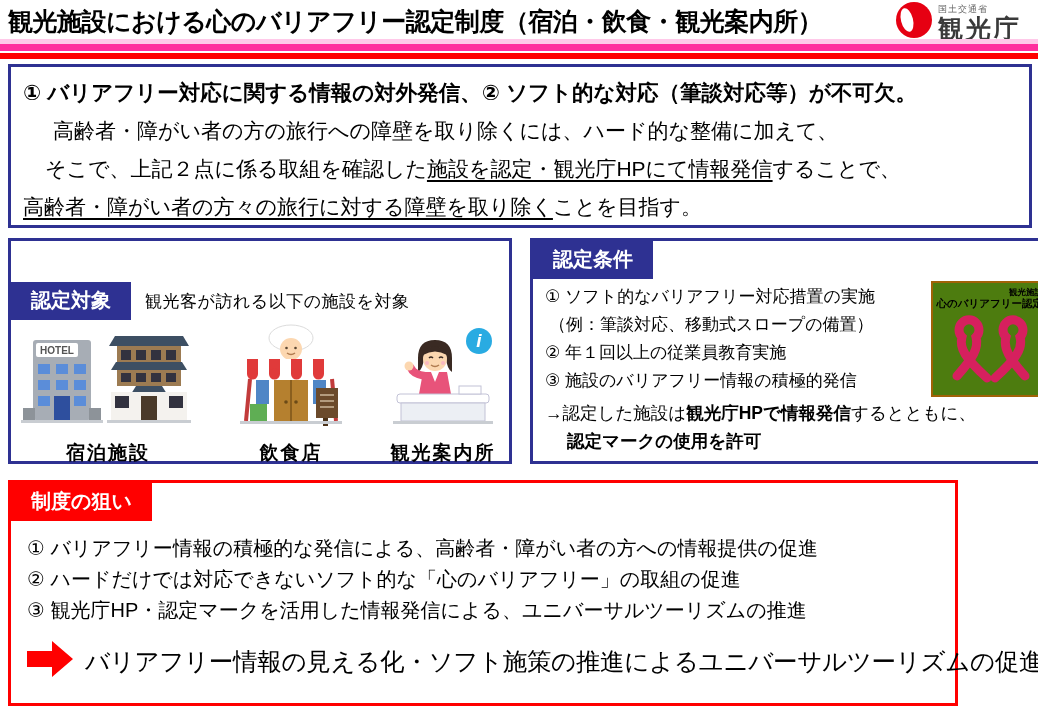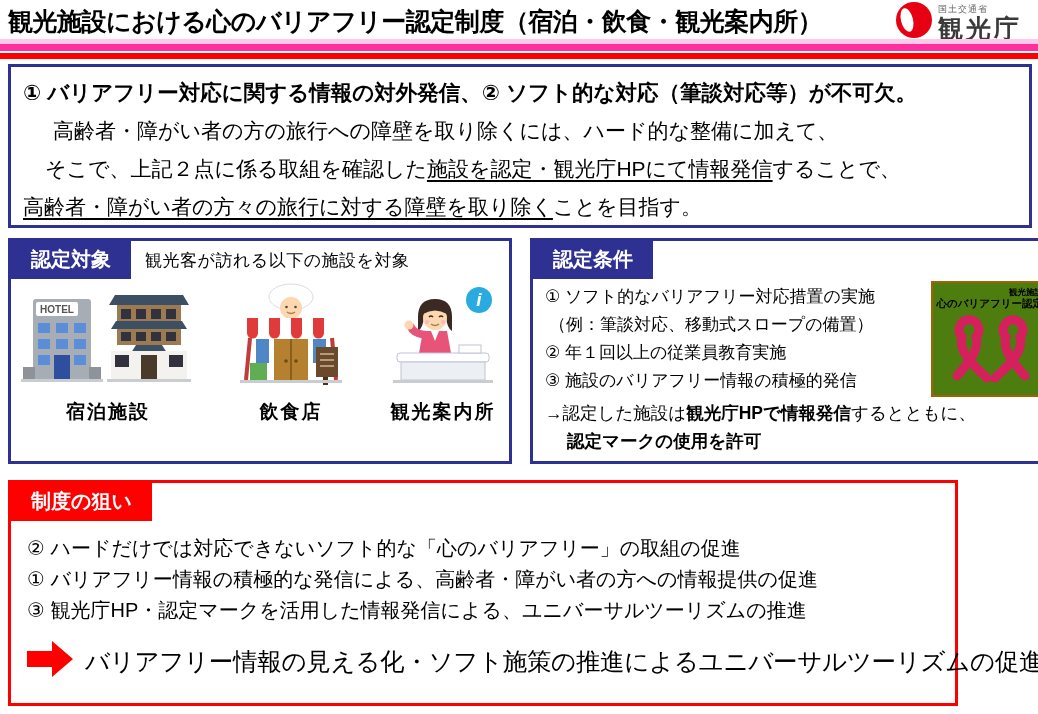--- a/index.html
+++ b/index.html
@@ -46,21 +46,21 @@
     border:3px solid #2e3192; background:#fff;
   }
   .box-target{ left:8px;  width:504px; }
   .box-cond{   left:530px; width:524px; }
   .tab{
     display:inline-block; color:#fff; font-weight:bold; font-size:20px;
     padding:5px 20px 6px 20px; vertical-align:top;
   }
   .tab.navy{ background:#2e3192; }
   .tab.red{ background:#ff0000; }
-  .target-header{ display:flex; align-items:flex-start; }
+  .target-header{ display:flex; align-items:flex-start;margin-top:41px; }
   .target-subtitle{ font-size:17px; font-weight:500; padding:8px 0 0 14px; letter-spacing:0.5px; }
 
   .illustration-row{ display:flex; justify-content:space-between; padding:4px 10px 0 10px; }
   .ill-item{ display:flex; flex-direction:column; align-items:center; }
   .ill-pair{ display:flex; align-items:flex-end; }
   .ill-label{ font-size:19px; font-weight:bold; margin-top:4px; letter-spacing:2px; }
 
   
   .cond-content{ position:relative; padding:4px 10px 0 12px; height:183px; }
   .cond-line{ font-size:17px; line-height:28px; white-space:nowrap; }
@@ -278,22 +278,22 @@
         </span>
       </div>
     </div>
   </div>
 
   <div class="aims-box">
     <div>
       <span class="tab red">制度の狙い</span>
     </div>
     <div class="aims-content">
+      <div class="aims-line">① バリアフリー情報の積極的な発信による、高齢者・障がい者の方への情報提供の促進</div>
       <div class="aims-line">② ハードだけでは対応できないソフト的な「心のバリアフリー」の取組の促進</div>
-      <div class="aims-line">① バリアフリー情報の積極的な発信による、高齢者・障がい者の方への情報提供の促進</div>
       <div class="aims-line">③ 観光庁HP・認定マークを活用した情報発信による、ユニバーサルツーリズムの推進</div>
       <div class="aims-conclusion">
         <span>
           <svg width="48" height="42" viewBox="0 0 48 42">
             <polygon points="0,13 25,13 25,3 46,21 25,39 25,29 0,29" fill="#ff0000"></polygon>
           </svg>
         </span>
         <span class="aims-conclusion-text">バリアフリー情報の見える化・ソフト施策の推進によるユニバーサルツーリズムの促進</span>
       </div>
     </div>

